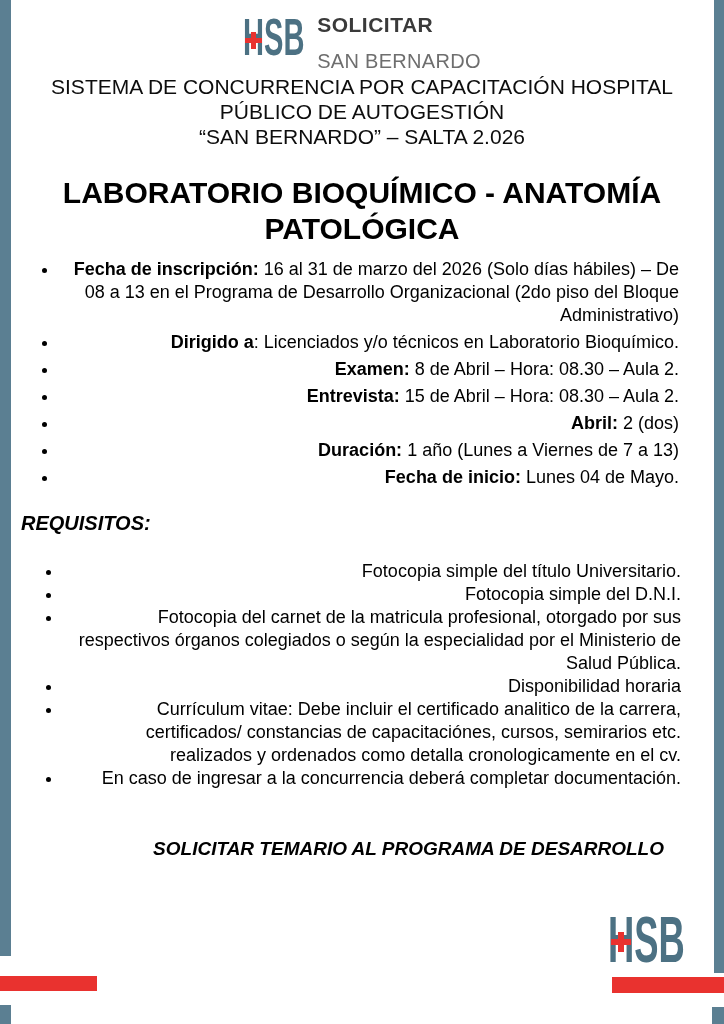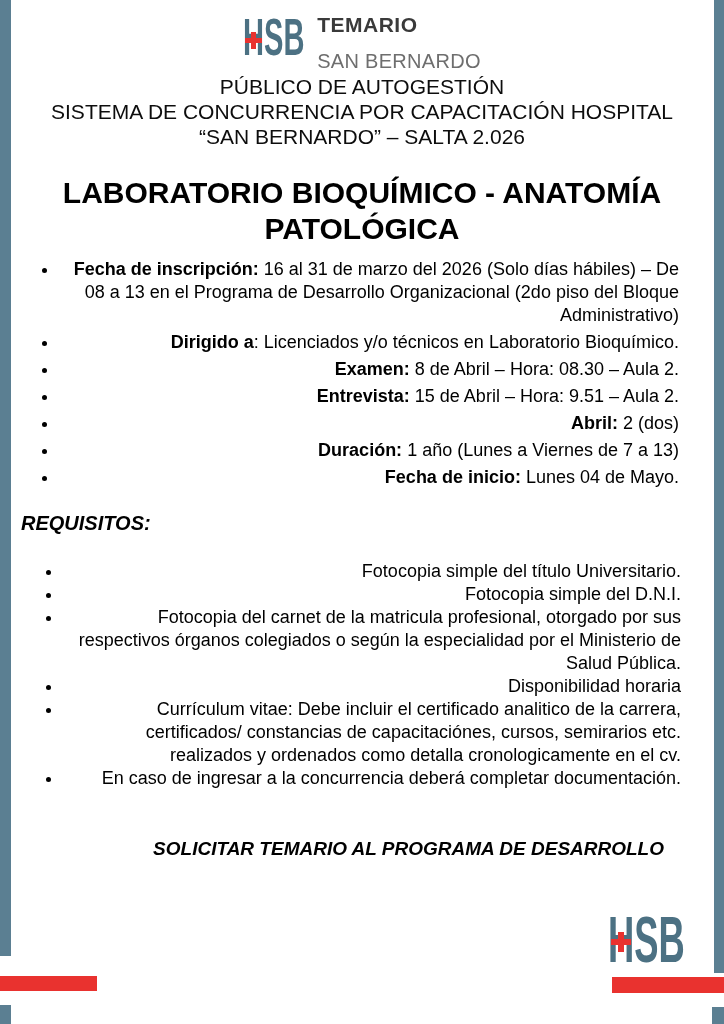--- a/index.html
+++ b/index.html
@@ -80,39 +80,39 @@
 
   <div class="logo-top">
     <div class="logo-mark">
       <span class="logo-letters">HSB</span>
       <span class="plus">
         <span class="ph"></span>
           <span class="pv"></span>
       </span>
     </div>
     <div class="logo-names">
-      <div class="logo-hospital">TEMARIO</div>
+      <div class="logo-hospital">SOLICITAR</div>
       <div class="logo-sb">SAN BERNARDO</div>
     </div>
   </div>
 
   <div class="header-block">
+    <div>SISTEMA DE CONCURRENCIA POR CAPACITACIÓN HOSPITAL</div>
     <div>PÚBLICO DE AUTOGESTIÓN</div>
-    <div>SISTEMA DE CONCURRENCIA POR CAPACITACIÓN HOSPITAL</div>
     <div>“SAN BERNARDO” – SALTA 2.026</div>
   </div>
 
   <div class="main-title">LABORATORIO BIOQUÍMICO - ANATOMÍA PATOLÓGICA</div>
 
   <div class="details">
     <ul>
       <li><b>Fecha de inscripción:</b><span> 16 al 31 de marzo del 2026 (Solo días hábiles) – De 08 a 13 en el Programa de Desarrollo Organizacional (2do piso del Bloque Administrativo)</span></li>
       <li><b>Dirigido a</b><span>: Licenciados y/o técnicos en Laboratorio Bioquímico.</span></li>
       <li><b>Examen:</b><span> 8 de Abril – Hora: 08.30 – Aula 2.</span></li>
-      <li><b>Entrevista:</b><span> 15 de Abril – Hora: 9.51 – Aula 2.</span></li>
+      <li><b>Entrevista:</b><span> 15 de Abril – Hora: 08.30 – Aula 2.</span></li>
       <li><b>Abril:</b><span> 2 (dos)</span></li>
       <li><b>Duración:</b><span> 1 año (Lunes a Viernes de 7 a 13)</span></li>
       <li><b>Fecha de inicio:</b><span> Lunes 04 de Mayo.</span></li>
     </ul>
   </div>
 
   <div class="req-heading">REQUISITOS:</div>
   <div class="requisitos">
     <ul>
       <li>Fotocopia simple del título Universitario.</li>

